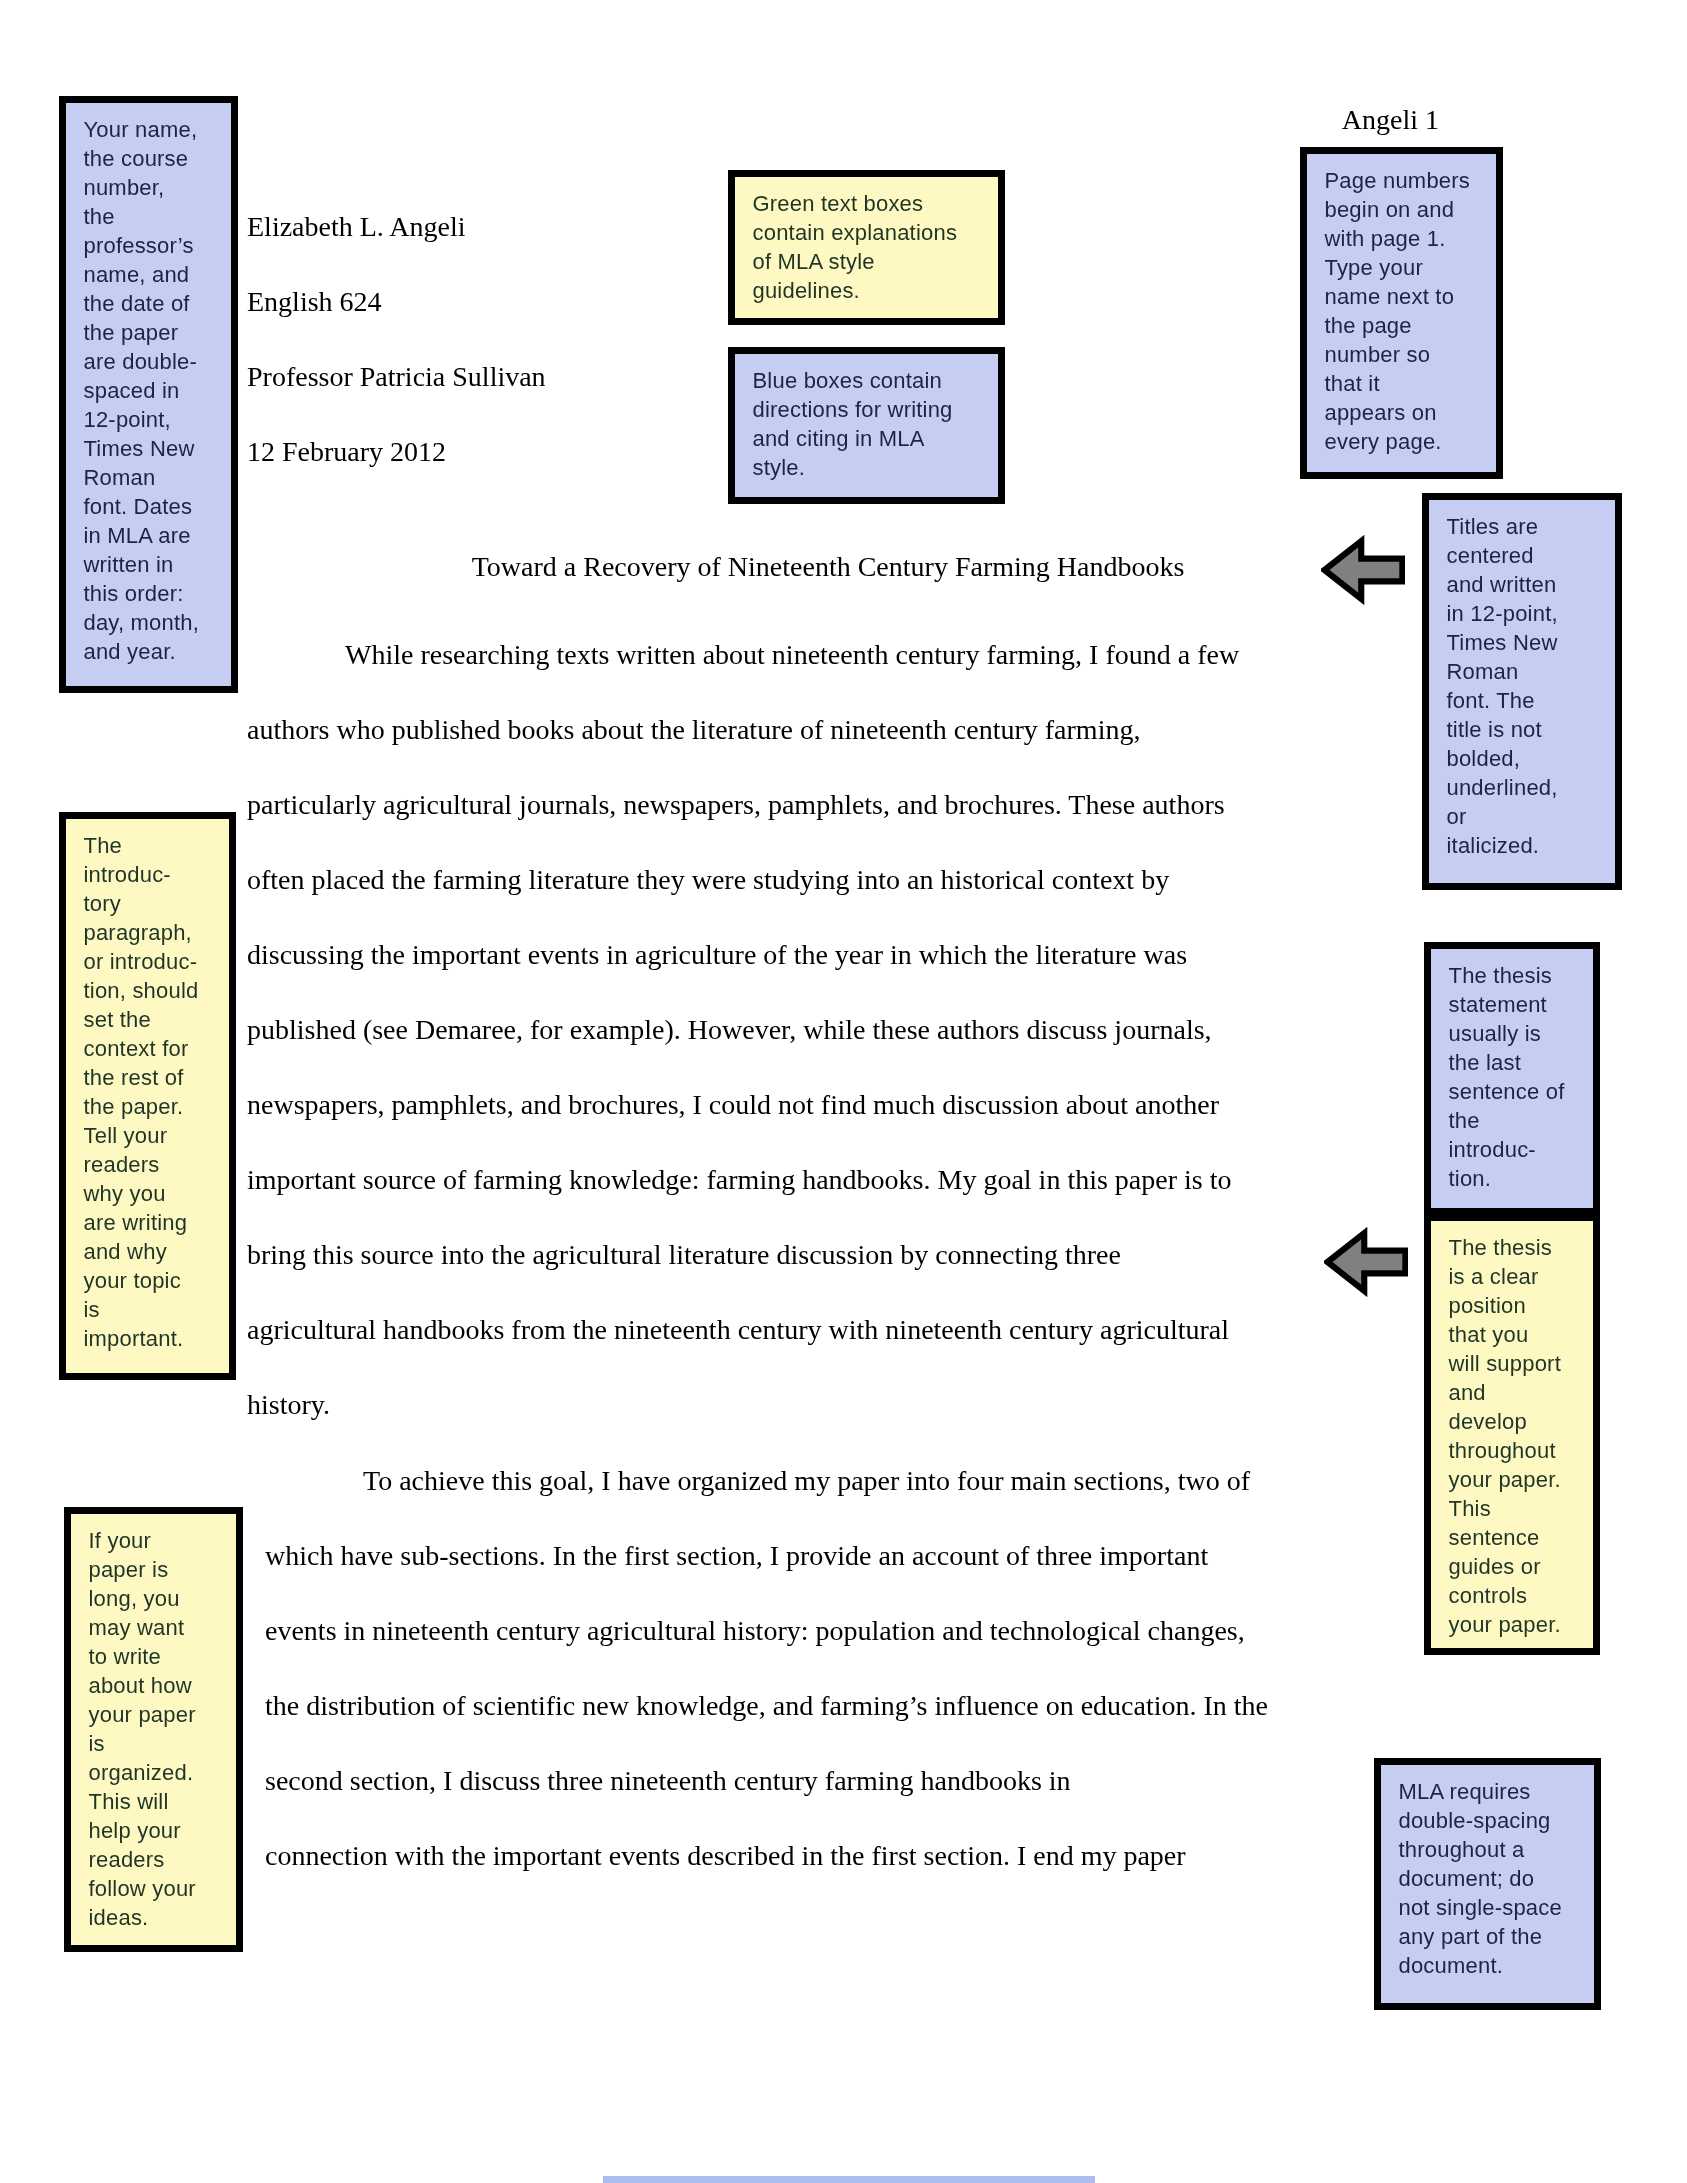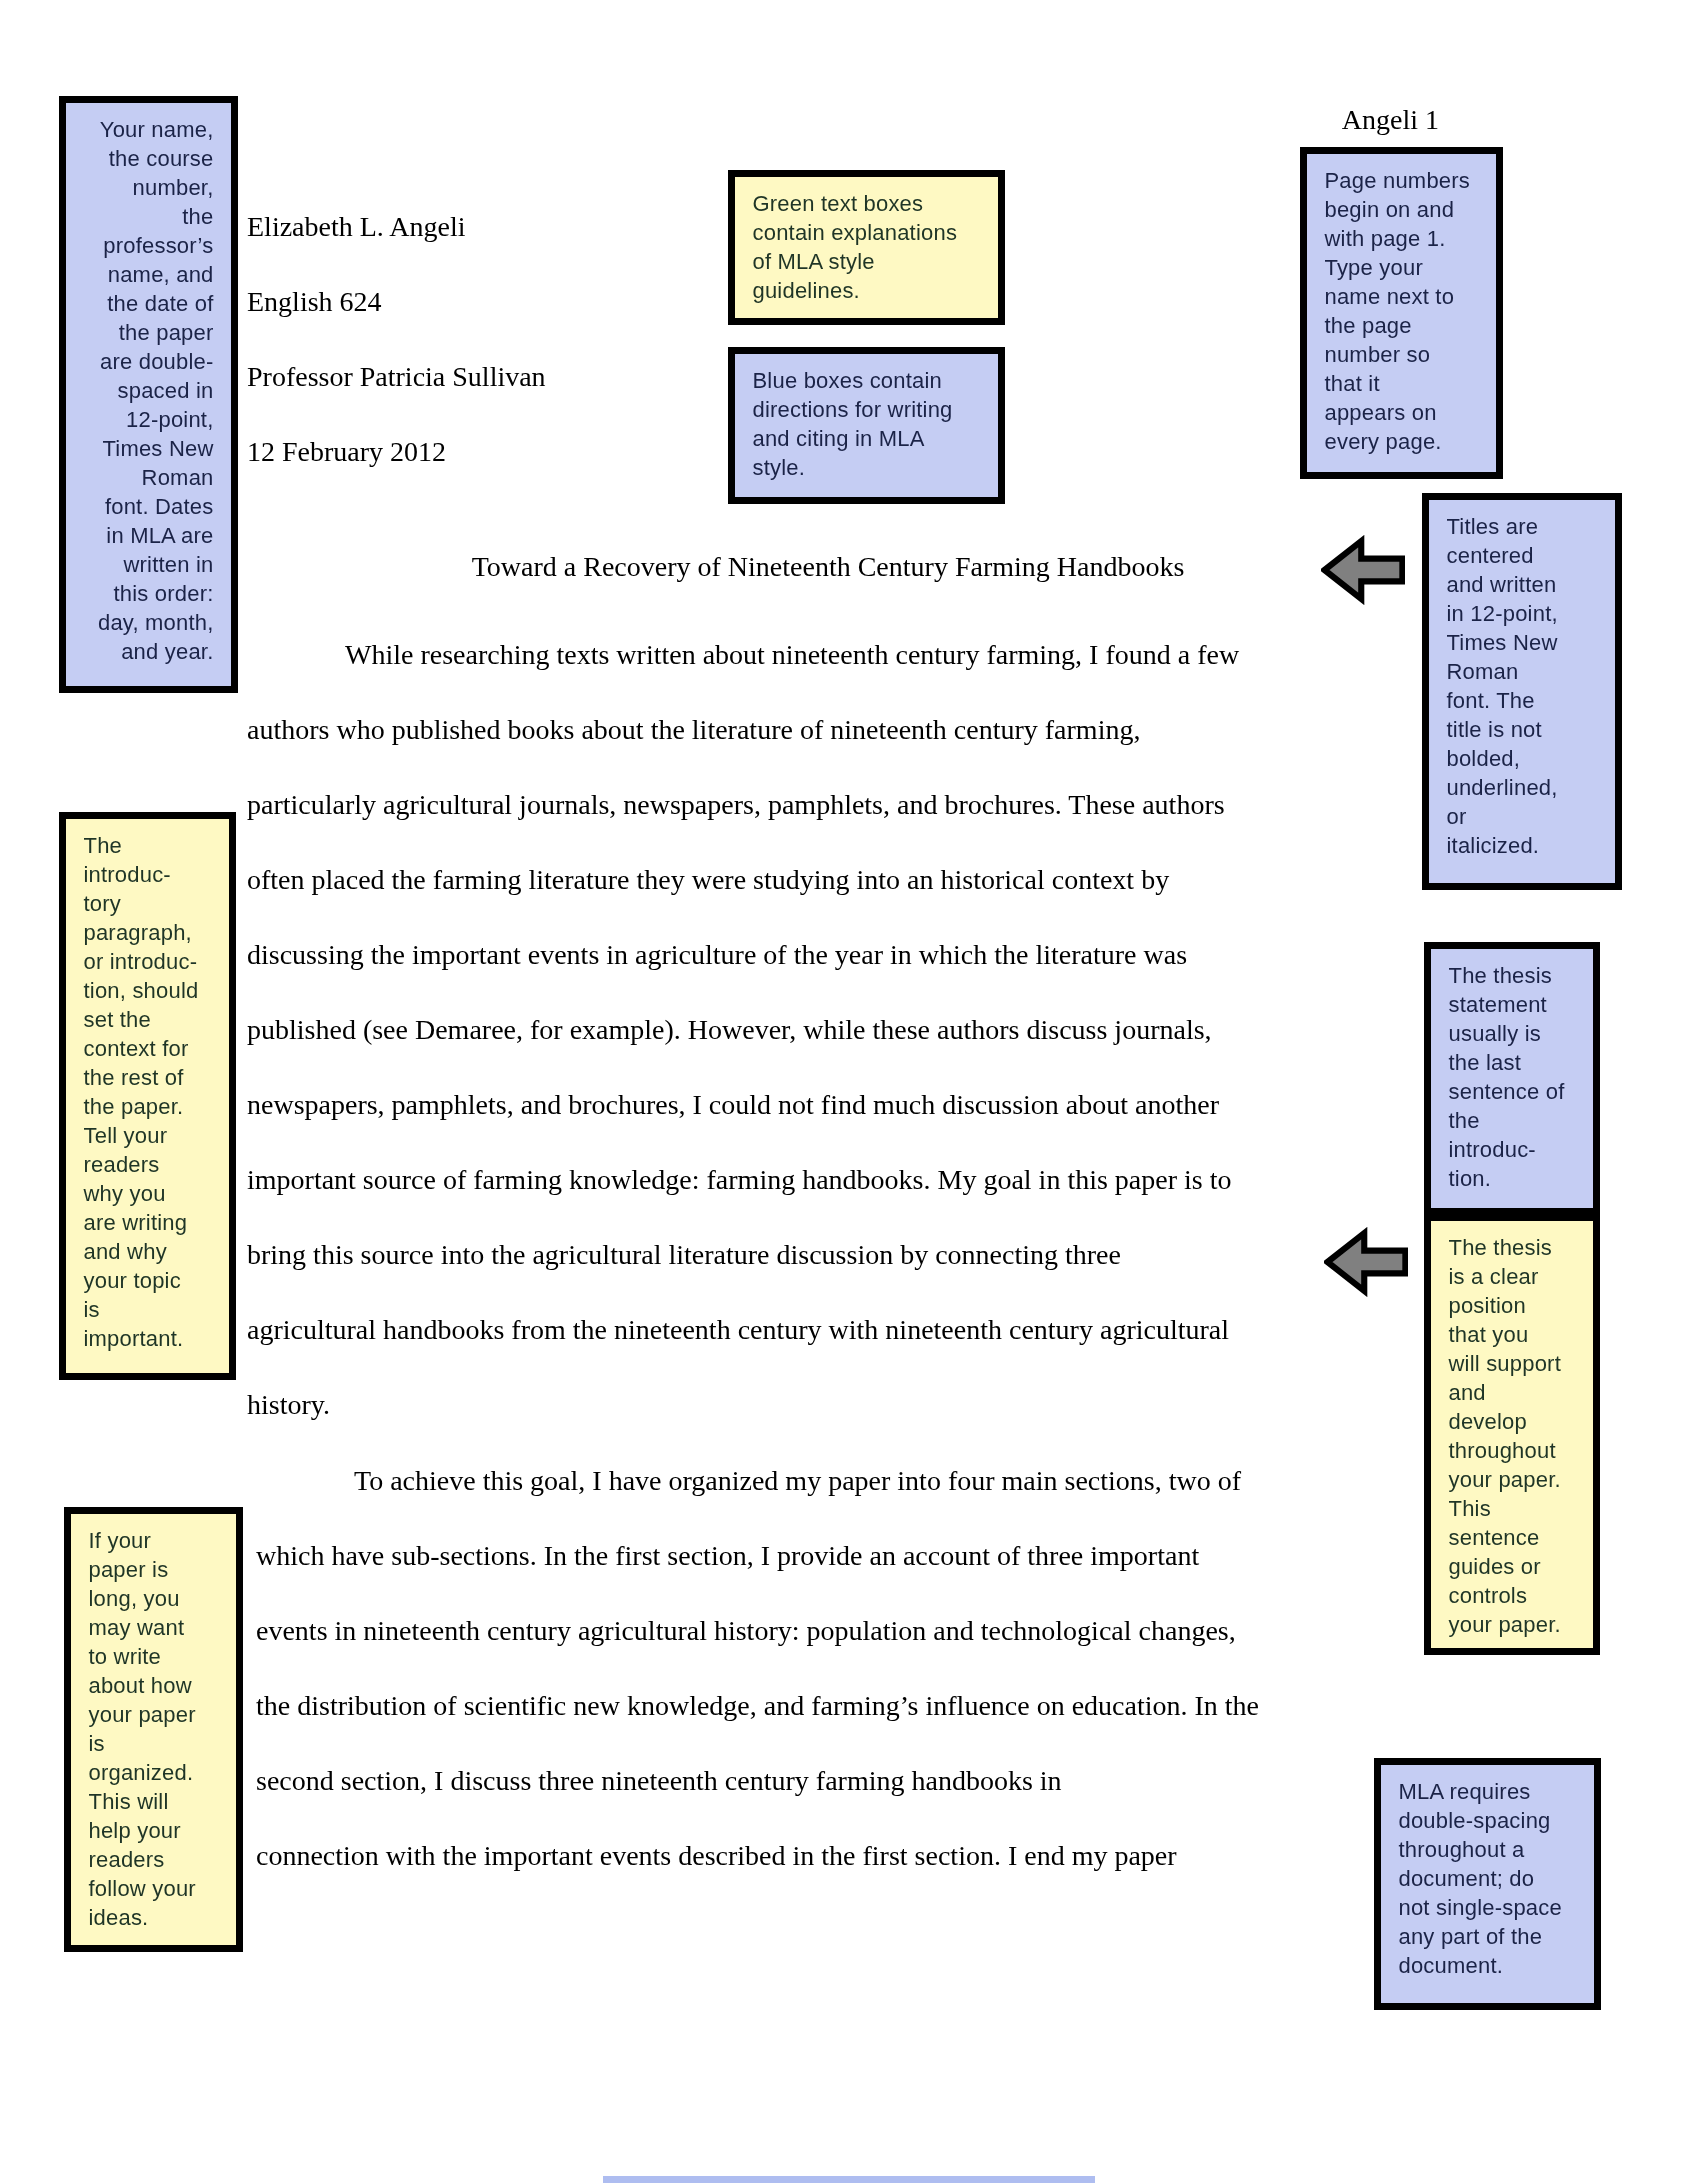--- a/index.html
+++ b/index.html
@@ -33,30 +33,30 @@
     line-height:75px;
     font-size:28px;
   }
   .header-block{position:absolute;left:247px;top:189px;}
   .doc-title{
     position:absolute;left:247px;top:529px;width:1162px;
     height:75px;line-height:75px;font-size:28px;
     text-align:center;white-space:nowrap;
   }
   .para-1{position:absolute;left:247px;top:617px;}
-  .para-2{position:absolute;left:256px;top:1443px;}
+  .para-2{position:absolute;left:265px;top:1443px;}
   .para-indent > div:first-child{text-indent:98px;}
 
   .running-head{
     position:absolute;left:1221px;top:98px;width:218px;
     height:44px;line-height:44px;font-size:28px;text-align:right;
   }
 
   
-  .box-heading-format {left:59px;  top:96px;  width:179px; height:597px;text-align:right;}
+  .box-heading-format {left:59px;  top:96px;  width:179px; height:597px;}
   .box-green-legend   {left:728px; top:170px;  width:277px; height:155px;}
   .box-blue-legend    {left:728px; top:347px;  width:277px; height:157px;}
   .box-page-numbers   {left:1300px;top:147px;  width:203px; height:332px;}
   .box-title-format   {left:1422px;top:493px;  width:200px; height:397px;}
   .box-introduction   {left:59px;  top:812px;  width:177px; height:568px;}
   .box-thesis-stmt    {left:1424px;top:942px; width:176px; height:273px;}
   .box-thesis-pos     {left:1424px;top:1214px; width:176px; height:441px;}
   .box-organization   {left:64px;  top:1507px; width:179px; height:445px;}
   .box-double-spacing {left:1374px;top:1758px; width:227px; height:252px;}
 

